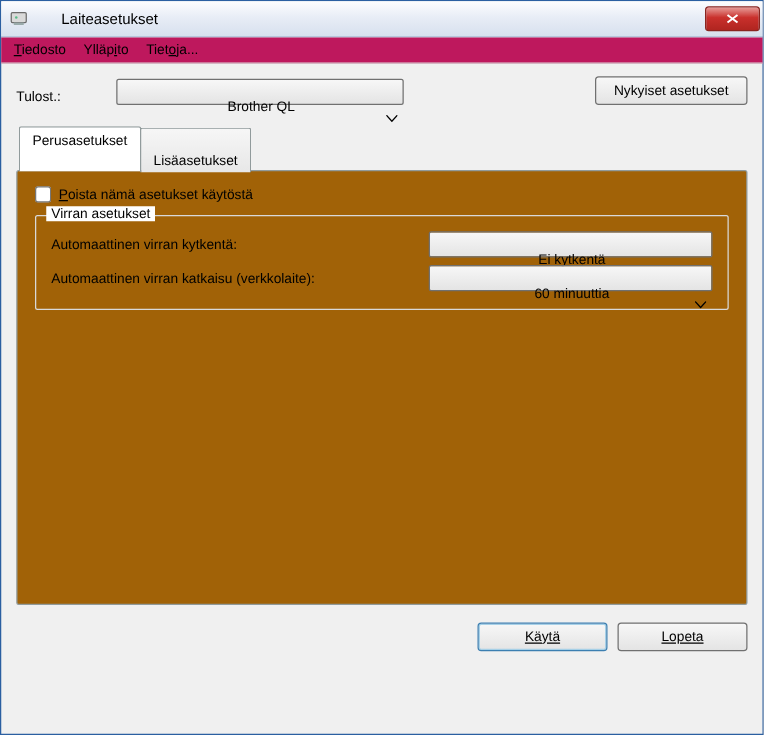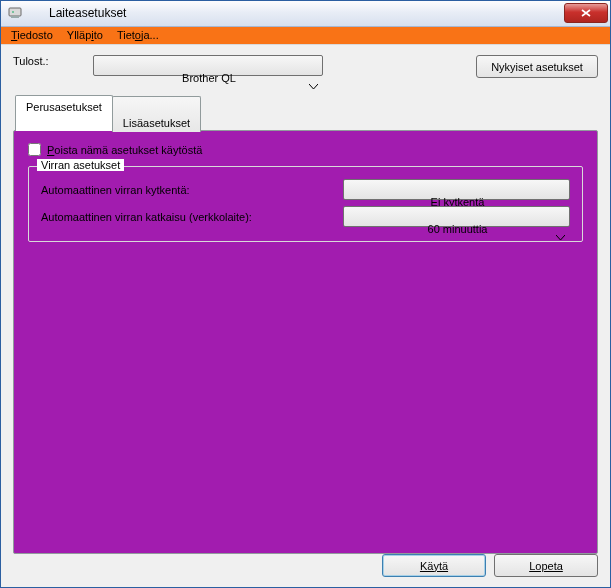--- a/index.html
+++ b/index.html
@@ -1,48 +1,48 @@
 <!DOCTYPE html>
 <html><head>
 <meta charset="utf-8">
 <style>
 html,body{margin:0;padding:0;font-family:"Segoe UI",Tahoma,sans-serif;font-size:11px;color:#000;}
 .window{width:611px;height:588px;background:#f0f0f0;border:1px solid #2b5fa1;box-sizing:border-box;display:flex;flex-direction:column;}
 .titlebar{height:28px;background:linear-gradient(#fdfdfe,#e8edf6 45%,#d7e0ee);display:flex;align-items:center;padding:0 2px 0 6px;border-bottom:1px solid #a7b8d3;gap:20px;}
 .titlebar .app-icon{width:16px;height:16px;margin-right:6px;}
 .titlebar .title{flex:1;font-size:12px;}
 .titlebar .close{width:42px;height:18px;background:linear-gradient(#e79b97,#c9302c 45%,#b02520);border:1px solid #8a2520;border-radius:3px;display:flex;align-items:center;justify-content:center;color:#fff;font-weight:bold;}
-.menubar{height:20px;background:#f97316;border-bottom:1px solid #d9d9d9;display:flex;align-items:center;padding:0 4px;gap:2px;}
+.menubar{height:20px;background:#be185d;border-bottom:1px solid #d9d9d9;display:flex;align-items:center;padding:0 4px;gap:2px;}
 .menubar span{padding:2px 6px;}
 .menubar span u{text-decoration:underline;}
 .content{flex:1;padding:10px 12px 10px 12px;display:flex;flex-direction:column;}
-.row-top{display:flex;align-items:flex-start;margin-bottom:14px;}
+.row-top{display:flex;align-items:flex-end;margin-bottom:14px;}
 .row-top .lbl{width:80px;}
 .combo{height:21px;background:linear-gradient(#f7f7f7,#e4e4e4);border:1px solid #707070;border-radius:2px;display:flex;align-items:center;padding:16px 4px 0 6px;position:relative;box-sizing:border-box;flex-direction:column;}
 .combo .arrow{margin-left:auto;}
 .arrow svg{display:block;}
 .printer-combo{width:230px;}
 .btn{height:23px;background:linear-gradient(#f7f7f7,#e4e4e4);border:1px solid #707070;border-radius:3px;display:flex;align-items:center;justify-content:center;padding:0 10px;box-sizing:border-box;}
 .btn.default{border:1px solid #3c7fb1;box-shadow:0 0 0 1px #a6d0e7 inset;}
 .btn-cur{width:122px;margin-left:auto;}
 .tabs{position:relative;margin-top:2px;}
 .tabstrip{display:flex;position:relative;z-index:2;margin-left:2px;}
 .tab{border:1px solid #919b9c;border-bottom:none;background:linear-gradient(#fdfdfd,#f0f0f0);padding:4px 10px 4px 10px;border-radius:2px 2px 0 0;margin-right:-1px;position:relative;}
 .tab.active{background:#fff;top:1px;padding-top:5px;}
 .tab.inactive{background:linear-gradient(#f6f6f6,#e7e7e7);top:2px;padding-top:20px;padding-bottom:3px;}
-.tabpanel{border:1px solid #919b9c;background:#a21caf;border-radius:2px;height:424px;box-sizing:border-box;padding:12px 14px;position:relative;z-index:1;}
+.tabpanel{border:1px solid #919b9c;background:#a16207;border-radius:2px;height:348px;box-sizing:border-box;padding:12px 14px;position:relative;z-index:1;}
 .chkrow{display:flex;align-items:center;margin-bottom:10px;}
 .chkrow input{margin:0 6px 0 0;width:13px;height:13px;}
 .group{border:1px solid #d9d9d9;border-radius:2px;padding:10px 12px 14px 12px;position:relative;margin-top:6px;}
 .group .legend{position:absolute;top:-8px;left:8px;background:#fff;padding:0 4px;}
 .gr-row{display:flex;align-items:center;margin-top:6px;gap:20px;}
 .gr-row:first-of-type{margin-top:2px;}
 .gr-row .glabel{width:282px;}
 .gr-combo{flex:1;}
-.footer{display:flex;justify-content:flex-end;gap:8px;padding-top:0;}
+.footer{display:flex;justify-content:flex-end;gap:8px;padding-top:14px;}
 .footer .btn{width:104px;}
 </style>
 </head>
 <body>
 
 <div class="window">
 
   <div class="titlebar">
     <span class="app-icon">
       <svg width="16" height="16" viewBox="0 0 16 16">

